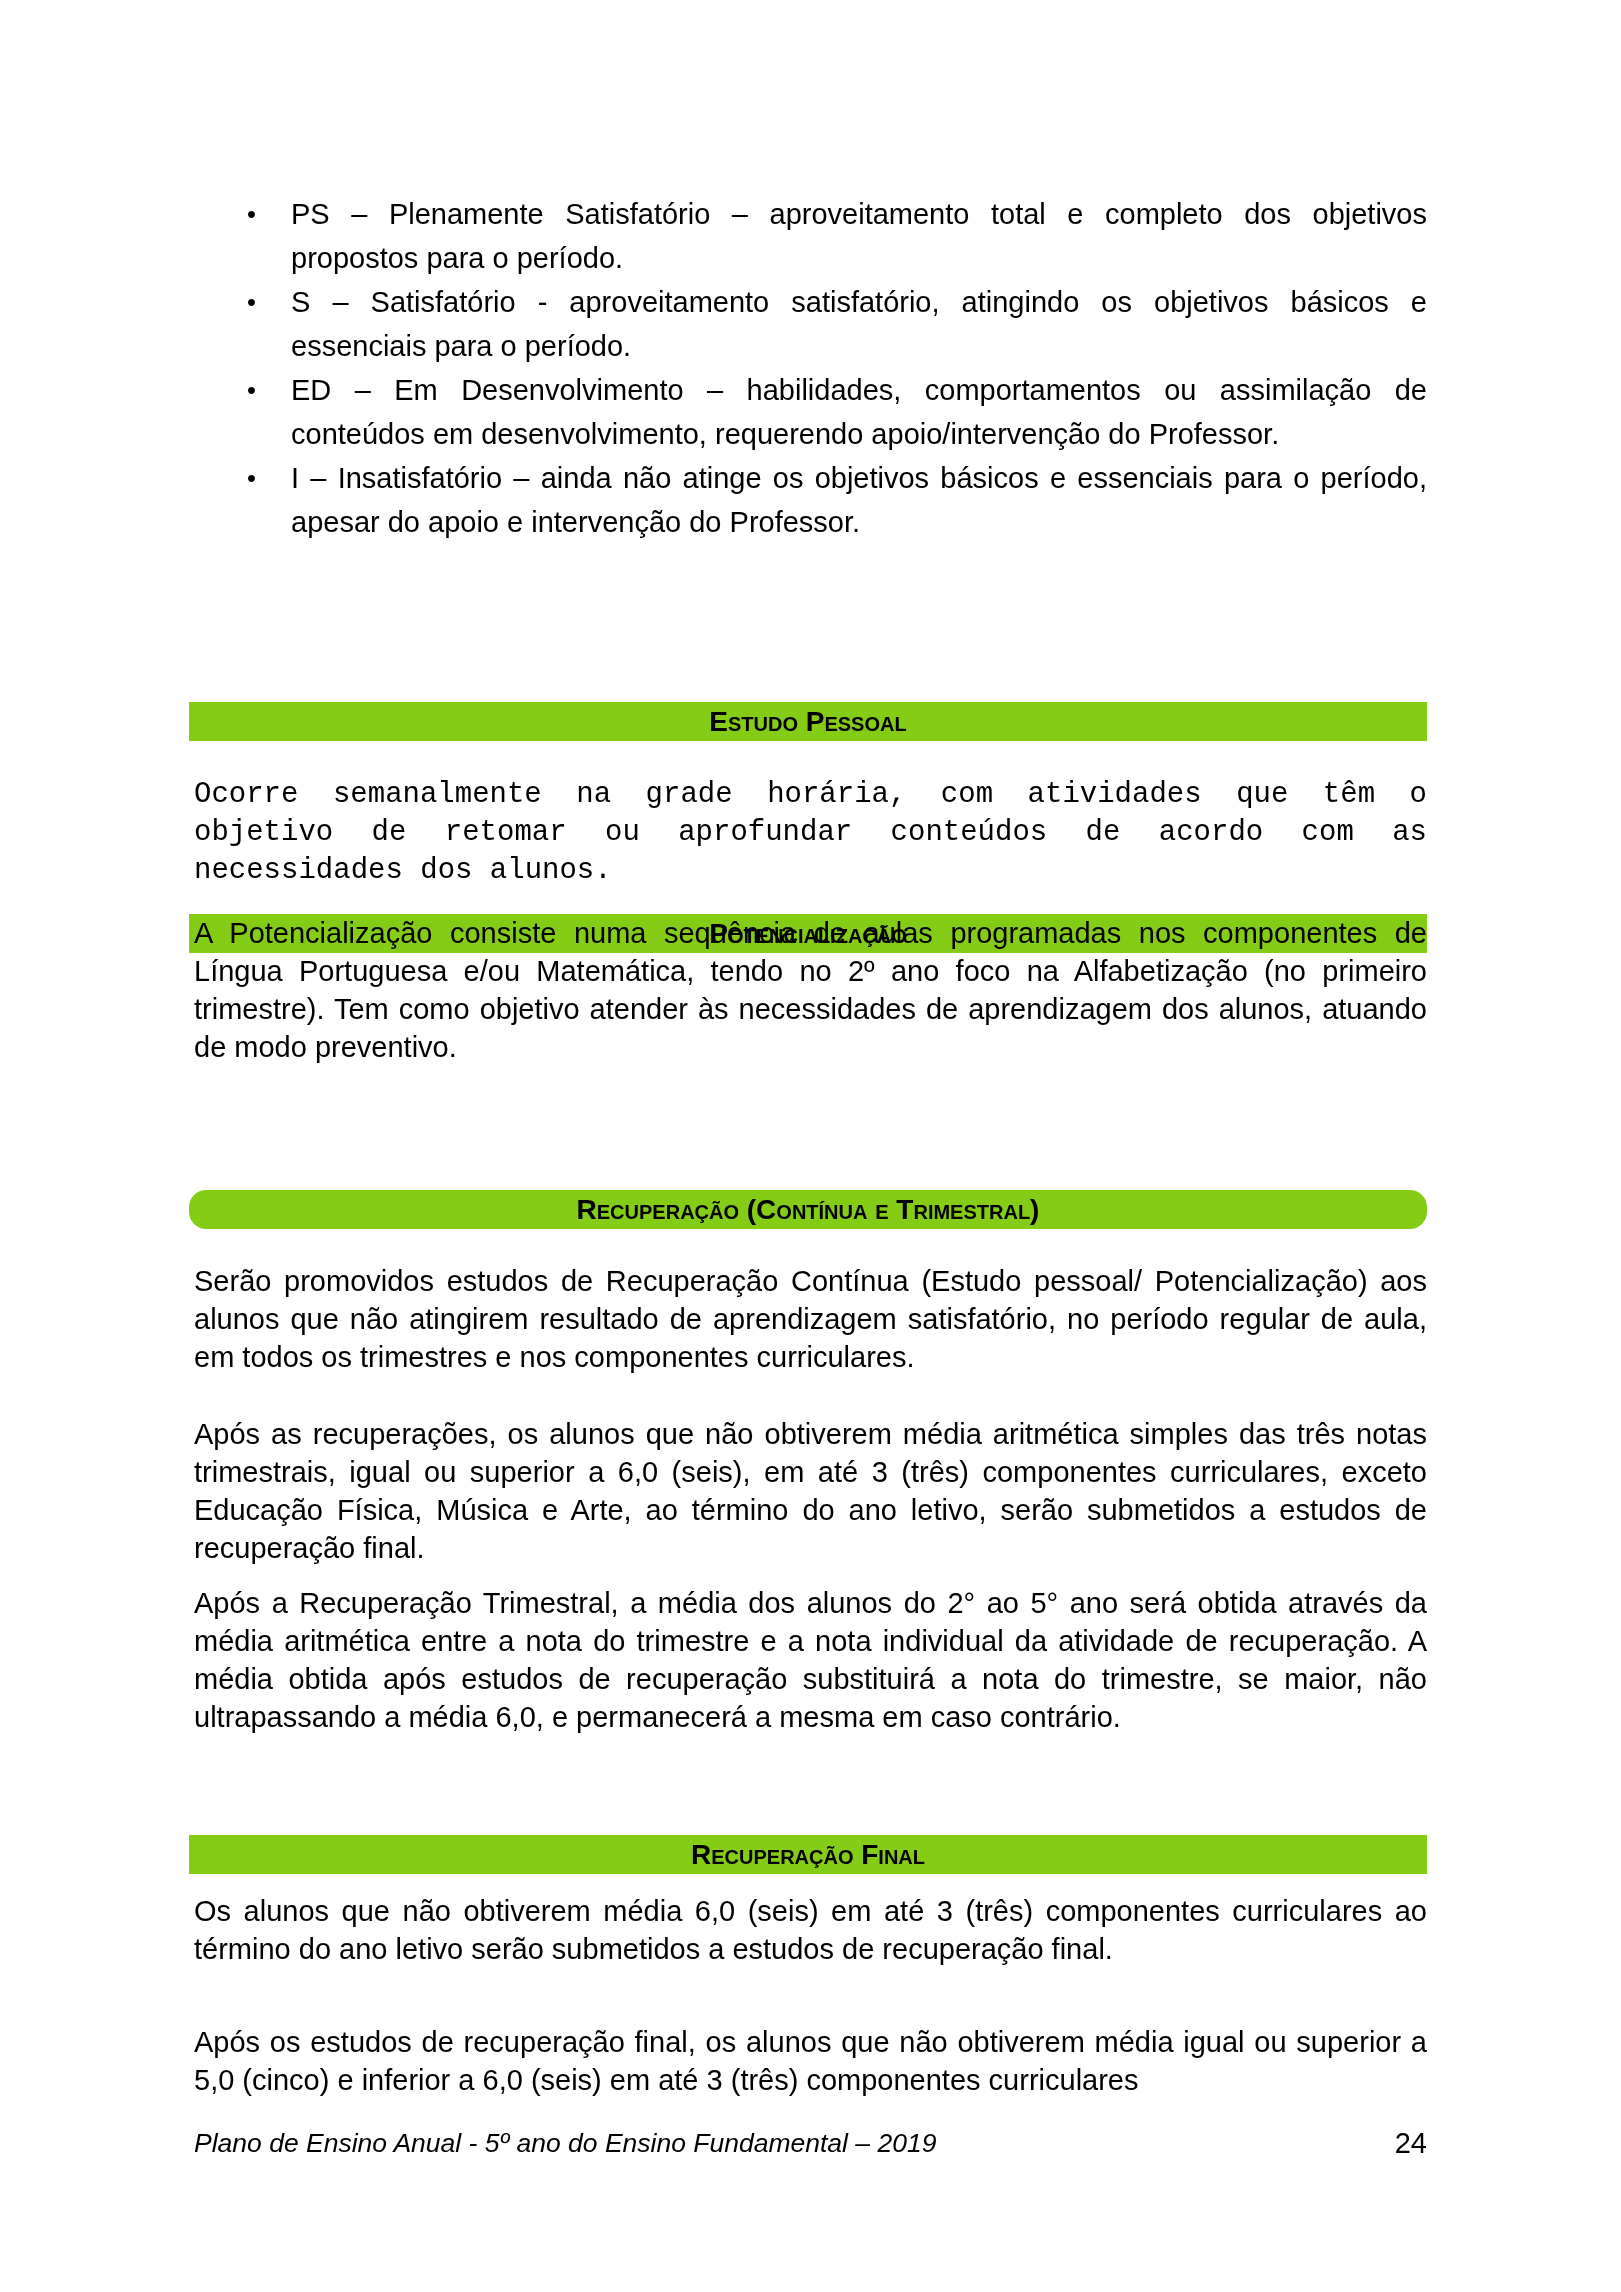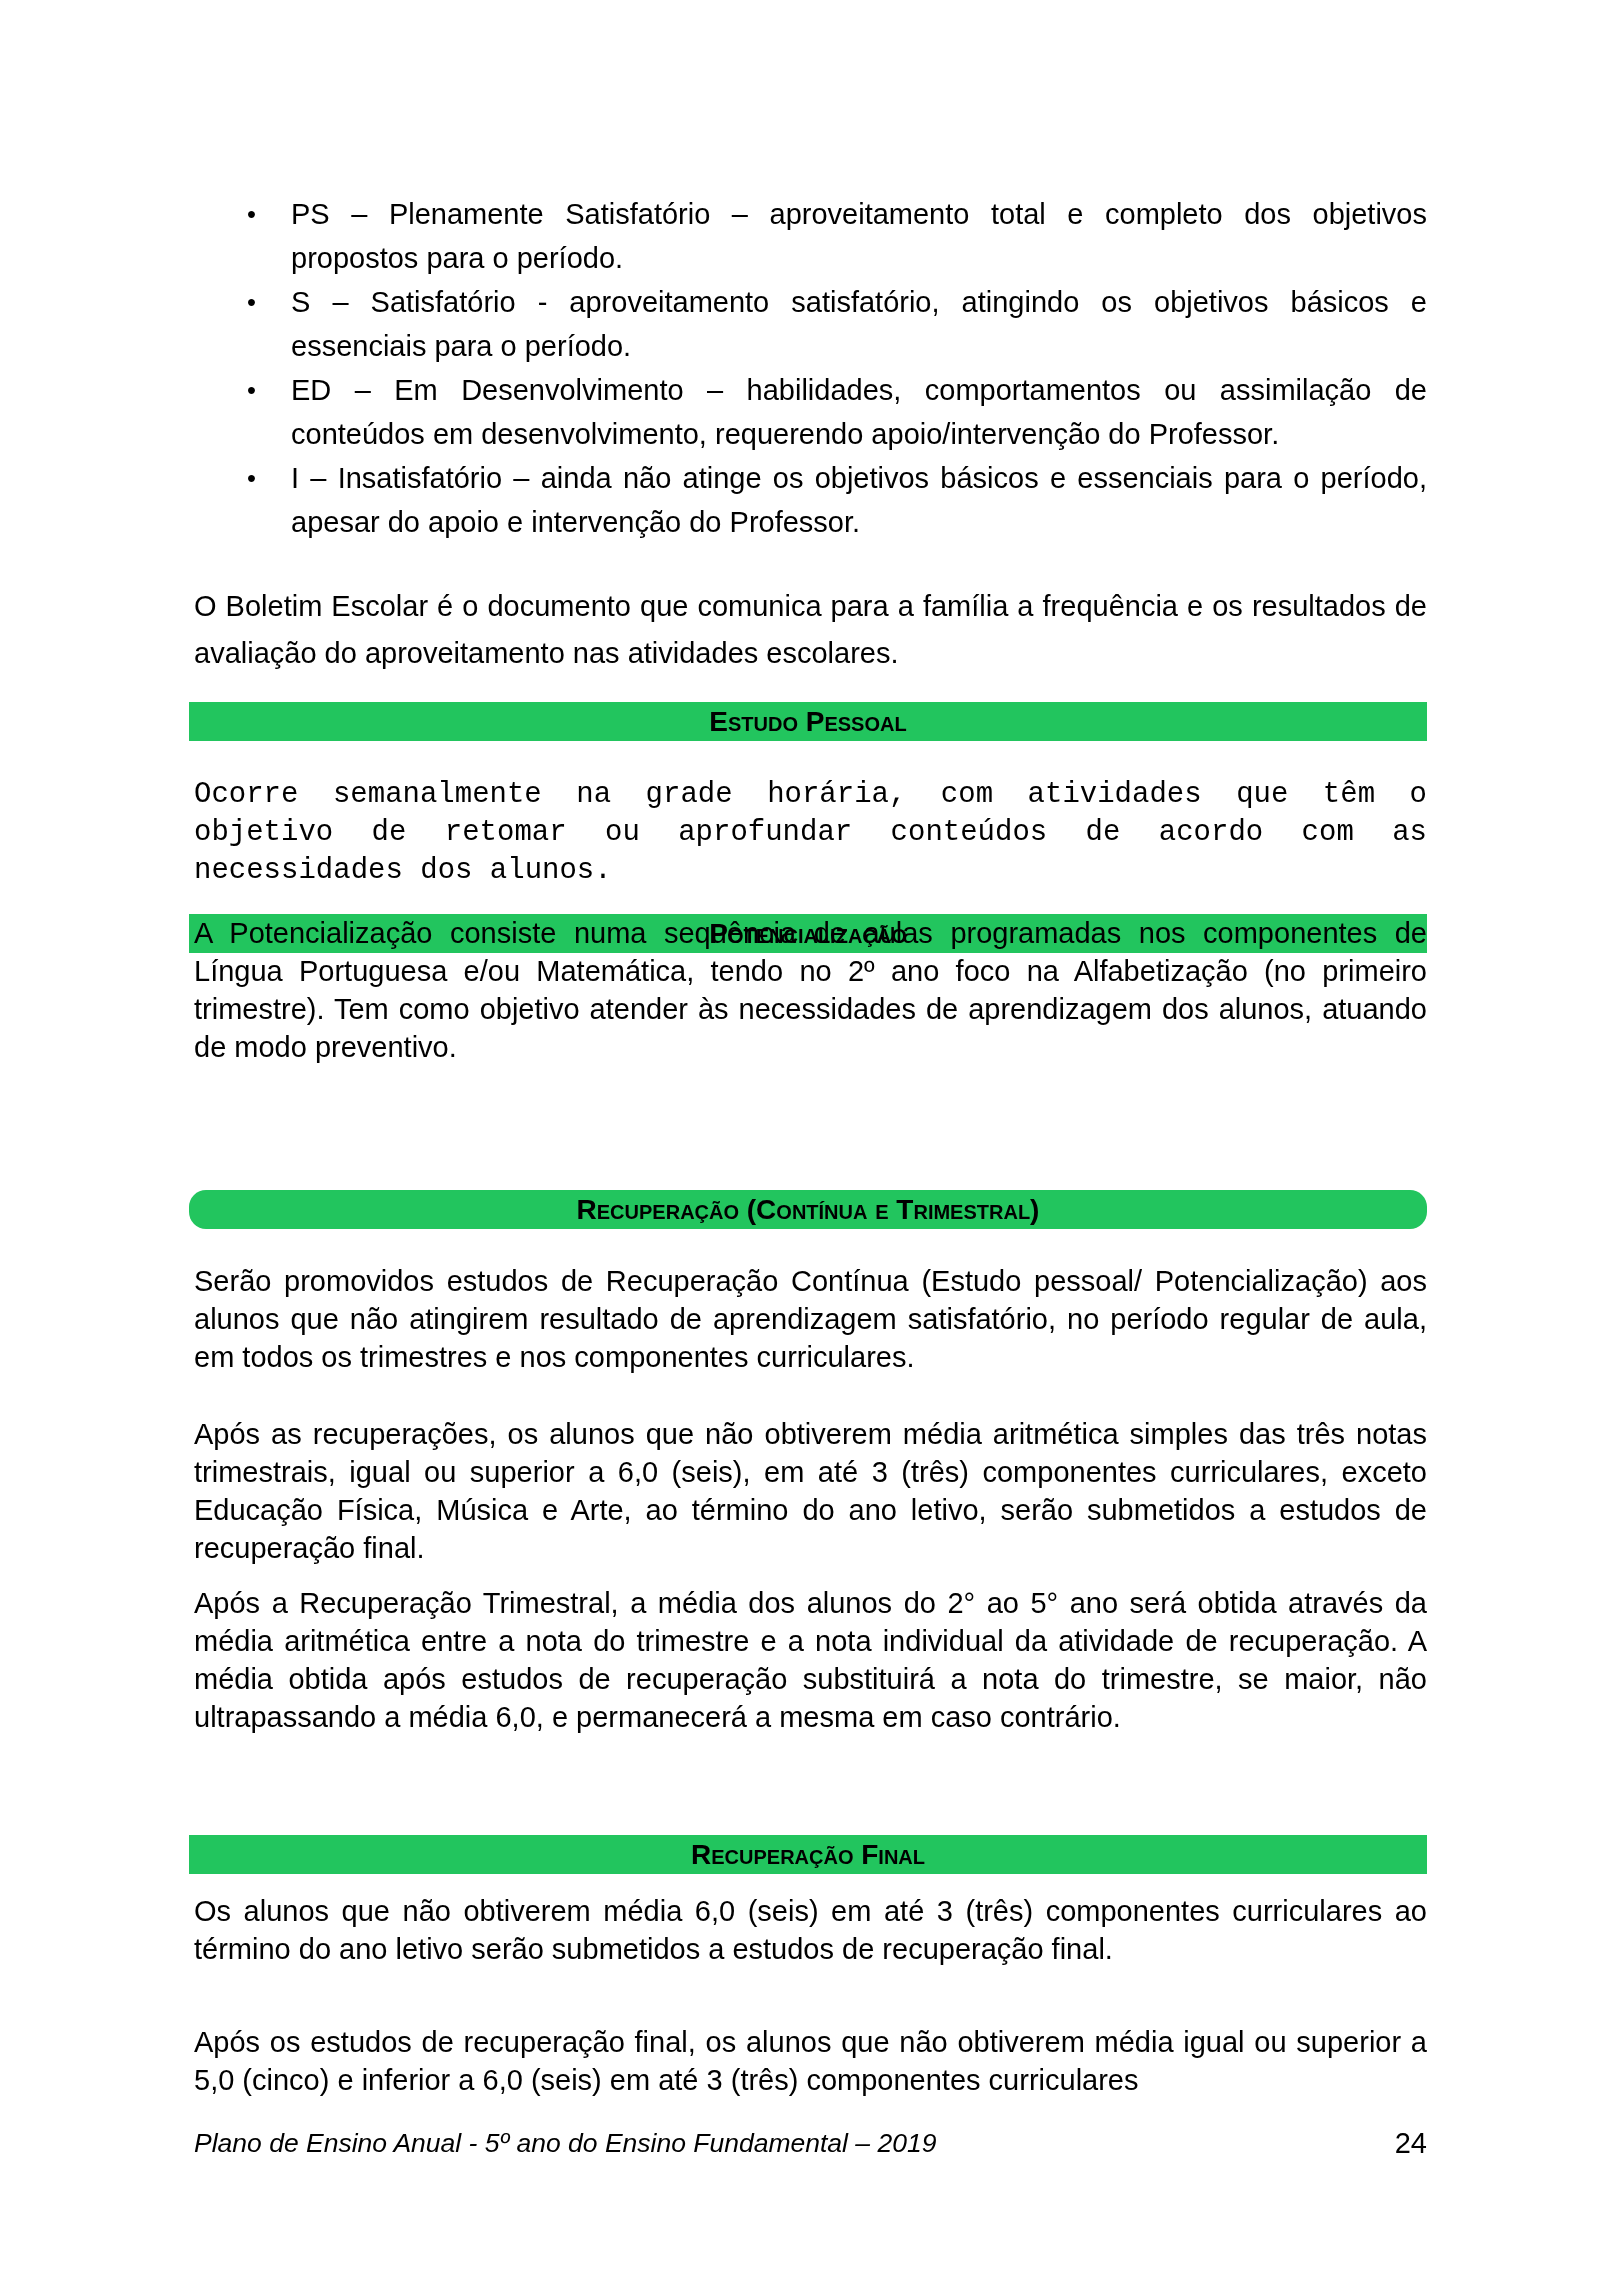--- a/index.html
+++ b/index.html
@@ -55,21 +55,21 @@
     line-height: 44px;
     font-size: 25.5px;
   }
   .para-wide { line-height: 47px; }
   .para { line-height: 38px; }
   .section-bar {
     position: absolute;
     left: 189px;
     width: 1238px;
     height: 39px;
-    background: #22c55e;
+    background: #84cc16;
     text-align: center;
     font-weight: bold;
     font-variant: small-caps;
     font-size: 28px;
     line-height: 39px;
   }
   .footer-left {
     position: absolute;
     left: 194px;
     top: 2127px;
@@ -104,21 +104,20 @@
     <li>
       <span class="dot">•</span>
       <span>ED – Em Desenvolvimento – habilidades, comportamentos ou assimilação de conteúdos em desenvolvimento, requerendo apoio/intervenção do Professor.</span>
     </li>
     <li>
       <span class="dot">•</span>
       <span>I – Insatisfatório – ainda não atinge os objetivos básicos e essenciais para o período, apesar do apoio e intervenção do Professor.</span>
     </li>
   </ul>
 
-  <div class="block para-wide" style="top:583px;">O Boletim Escolar é o documento que comunica para a família a frequência e os resultados de avaliação do aproveitamento nas atividades escolares.</div>
 
   <div class="section-bar" style="top:702px;">Estudo Pessoal</div>
   <div class="block para" style="top:776px;font-family:Liberation Mono, monospace;">Ocorre semanalmente na grade horária, com atividades que têm o objetivo de retomar ou aprofundar conteúdos de acordo com as necessidades dos alunos.</div>
 
   <div class="section-bar" style="top:914px;">Potencialização</div>
   <div class="block para" style="top:914px;">A Potencialização consiste numa sequência de aulas programadas nos componentes de Língua Portuguesa e/ou Matemática, tendo no 2º ano foco na Alfabetização (no primeiro trimestre). Tem como objetivo atender às necessidades de aprendizagem dos alunos, atuando de modo preventivo.</div>
 
   <div class="section-bar" style="top:1190px;border-radius:17px;">Recuperação (Contínua e Trimestral)</div>
   <div class="block para" style="top:1262px;">Serão promovidos estudos de Recuperação Contínua (Estudo pessoal/ Potencialização) aos alunos que não atingirem resultado de aprendizagem satisfatório, no período regular de aula, em todos os trimestres e nos componentes curriculares.</div>
   <div class="block para" style="top:1415px;">Após as recuperações, os alunos que não obtiverem média aritmética simples das três notas trimestrais, igual ou superior a 6,0 (seis), em até 3 (três) componentes curriculares, exceto Educação Física, Música e Arte, ao término do ano letivo, serão submetidos a estudos de recuperação final.</div>

